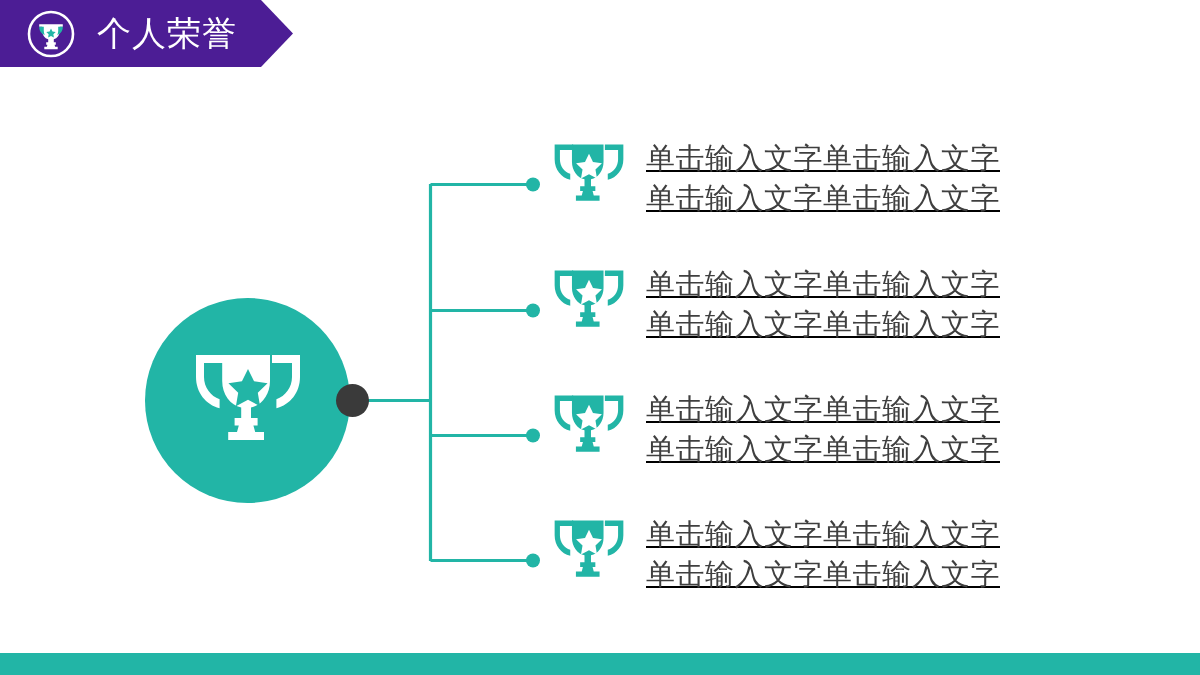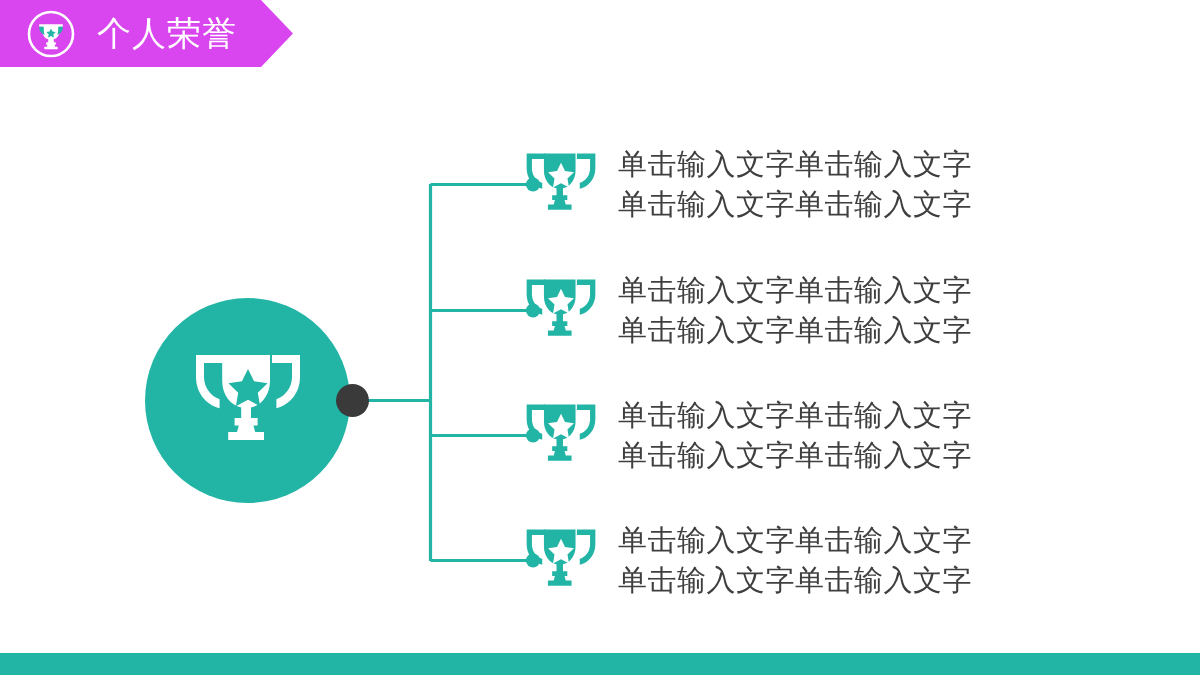--- a/index.html
+++ b/index.html
@@ -18,21 +18,21 @@
     overflow: hidden;
   }
 
   
   #header-banner {
     position: absolute;
     left: 0;
     top: 0;
     width: 293px;
     height: 67px;
-    background: #d946ef;
+    background: #4c1d95;
     clip-path: polygon(0 0, 261px 0, 293px 33.5px, 261px 67px, 0 67px);
     display: flex;
     align-items: center;
   }
   #header-icon-circle {
     position: absolute;
     left: 26px;
     top: 9px;
     width: 50px;
     height: 50px;
@@ -92,25 +92,25 @@
     left: 0;
     top: 0;
     width: 1200px;
     height: 675px;
     pointer-events: none;
   }
 
   
   .list-item {
     position: absolute;
-    left: 524px;
+    left: 552px;
     width: 520px;
     height: 92px;
     display: flex;
-    align-items: center;
+    text-decoration: underline;
   }
   .item-trophy {
     flex: 0 0 auto;
     width: 74px;
     height: 74px;
     margin-right: 20px;
   }
   .item-text {
     flex: 1 1 auto;
     font-size: 29px;

